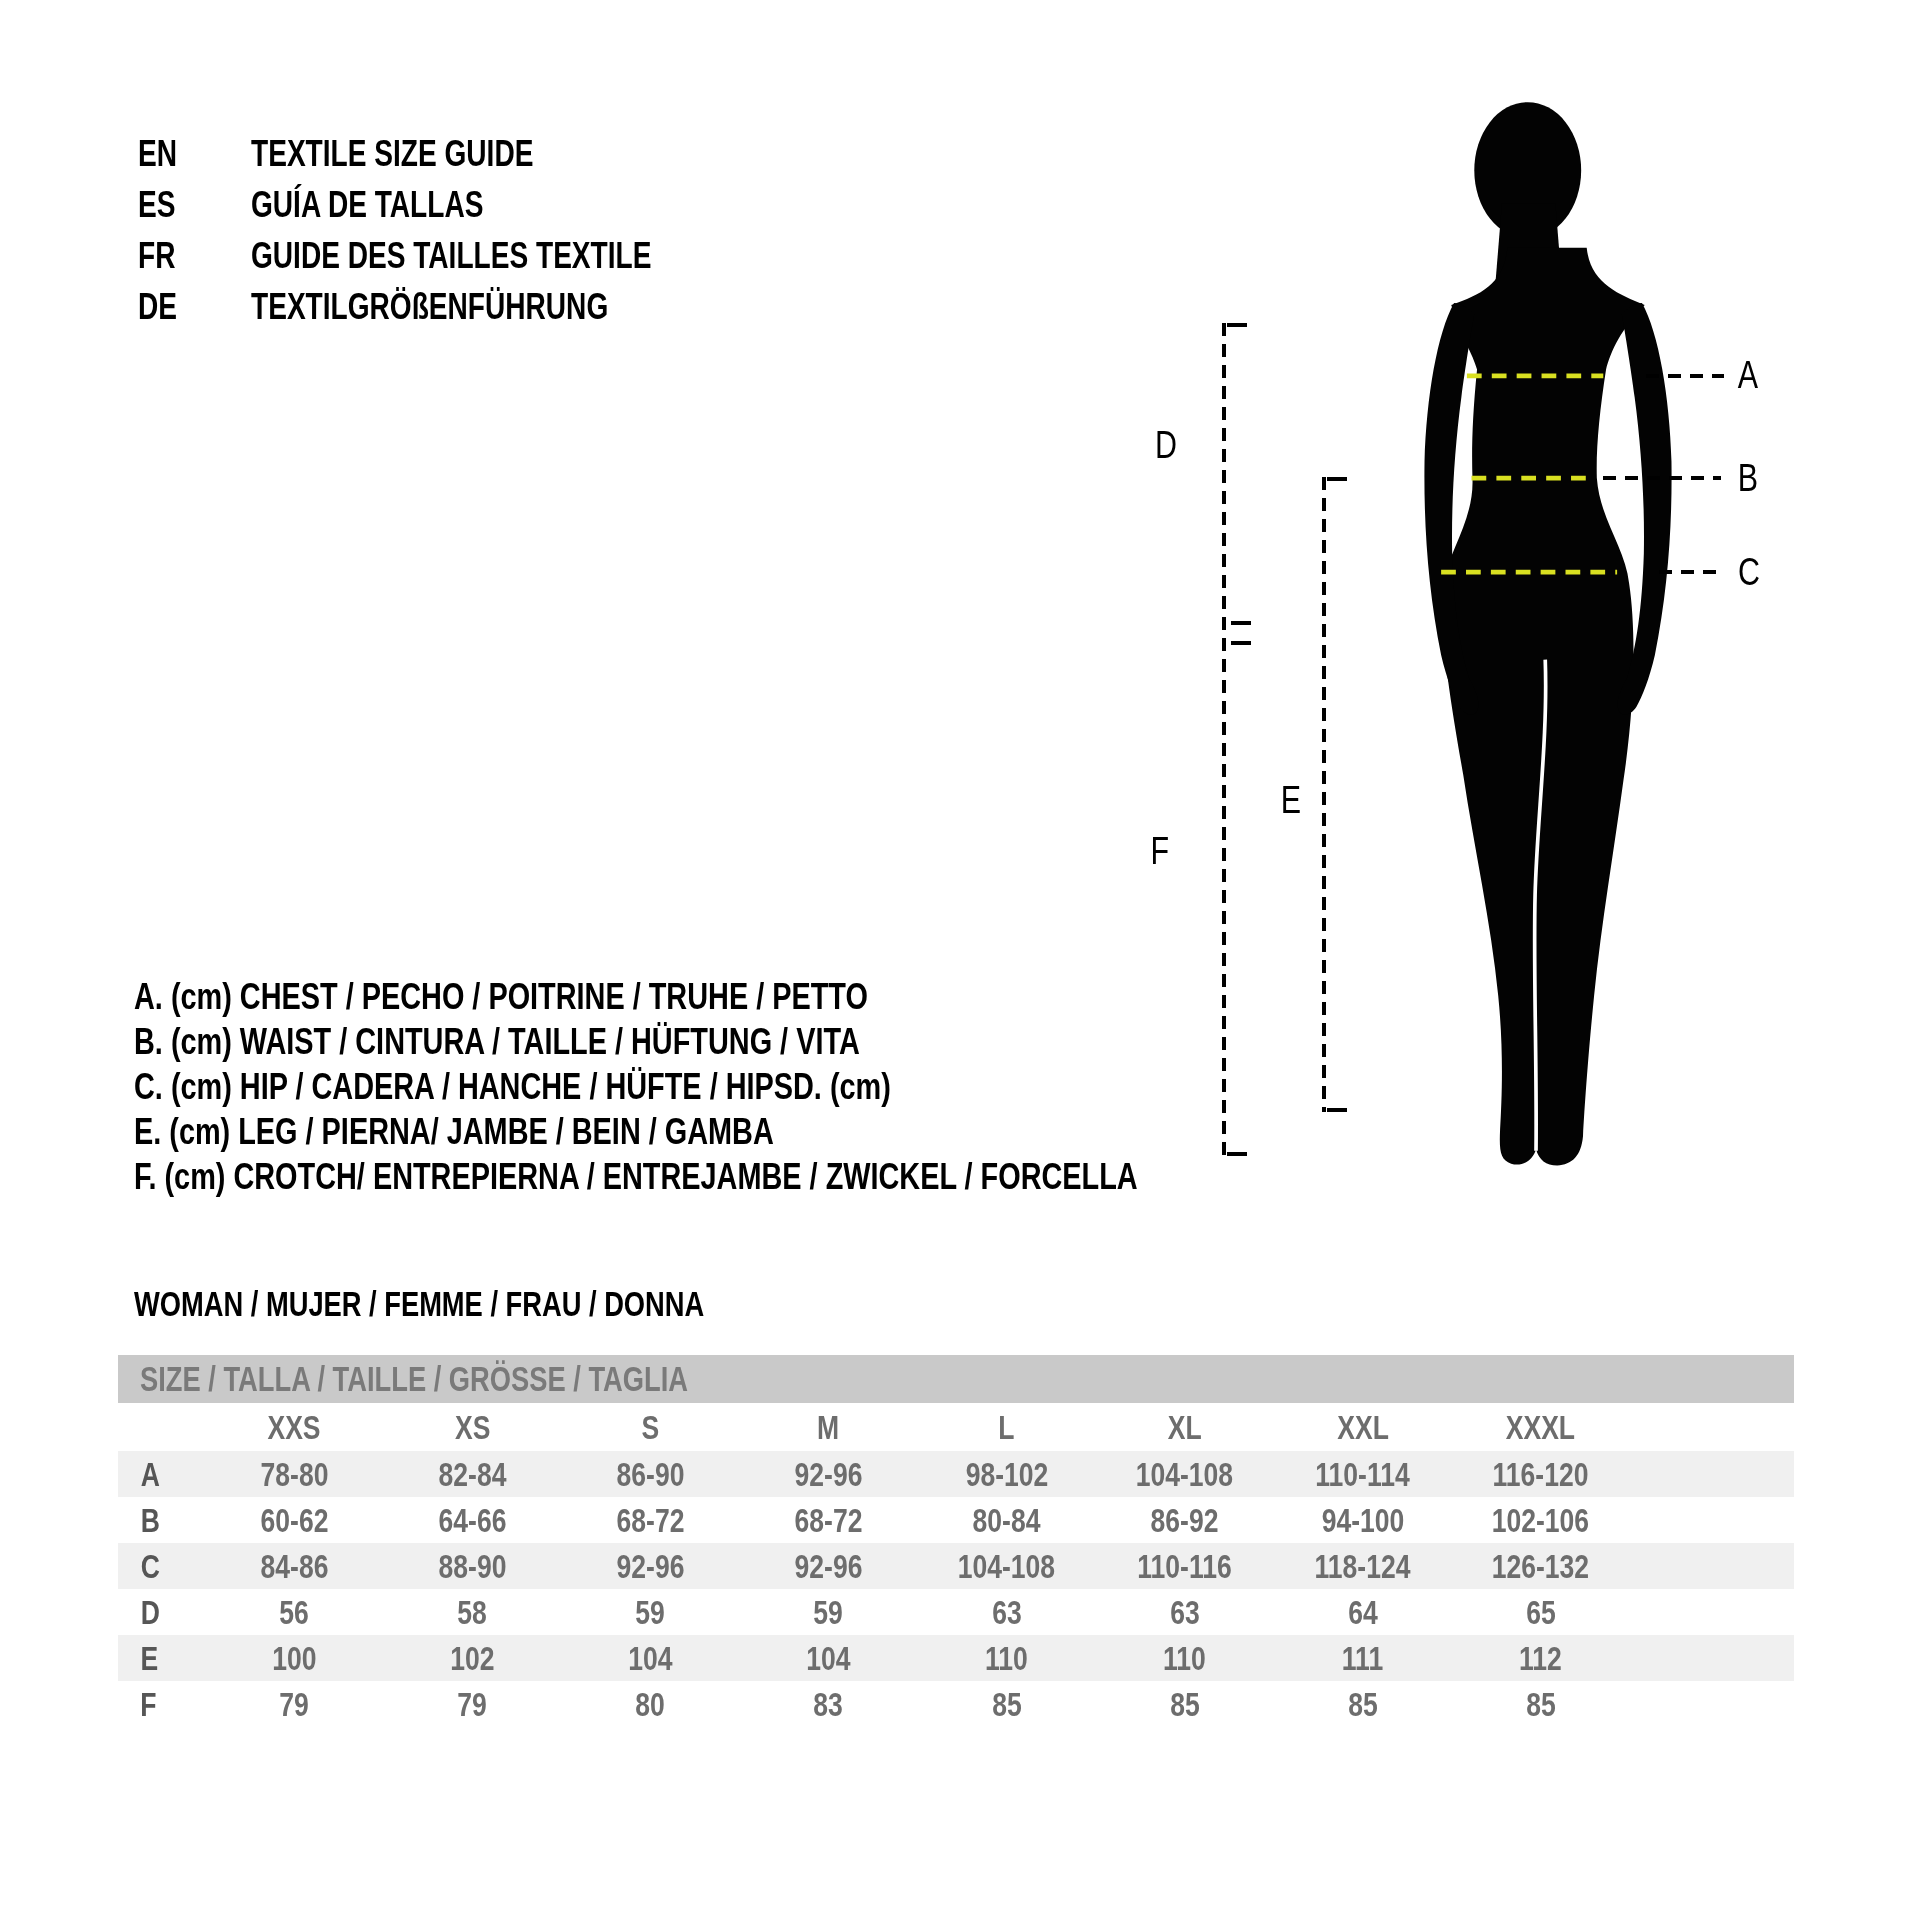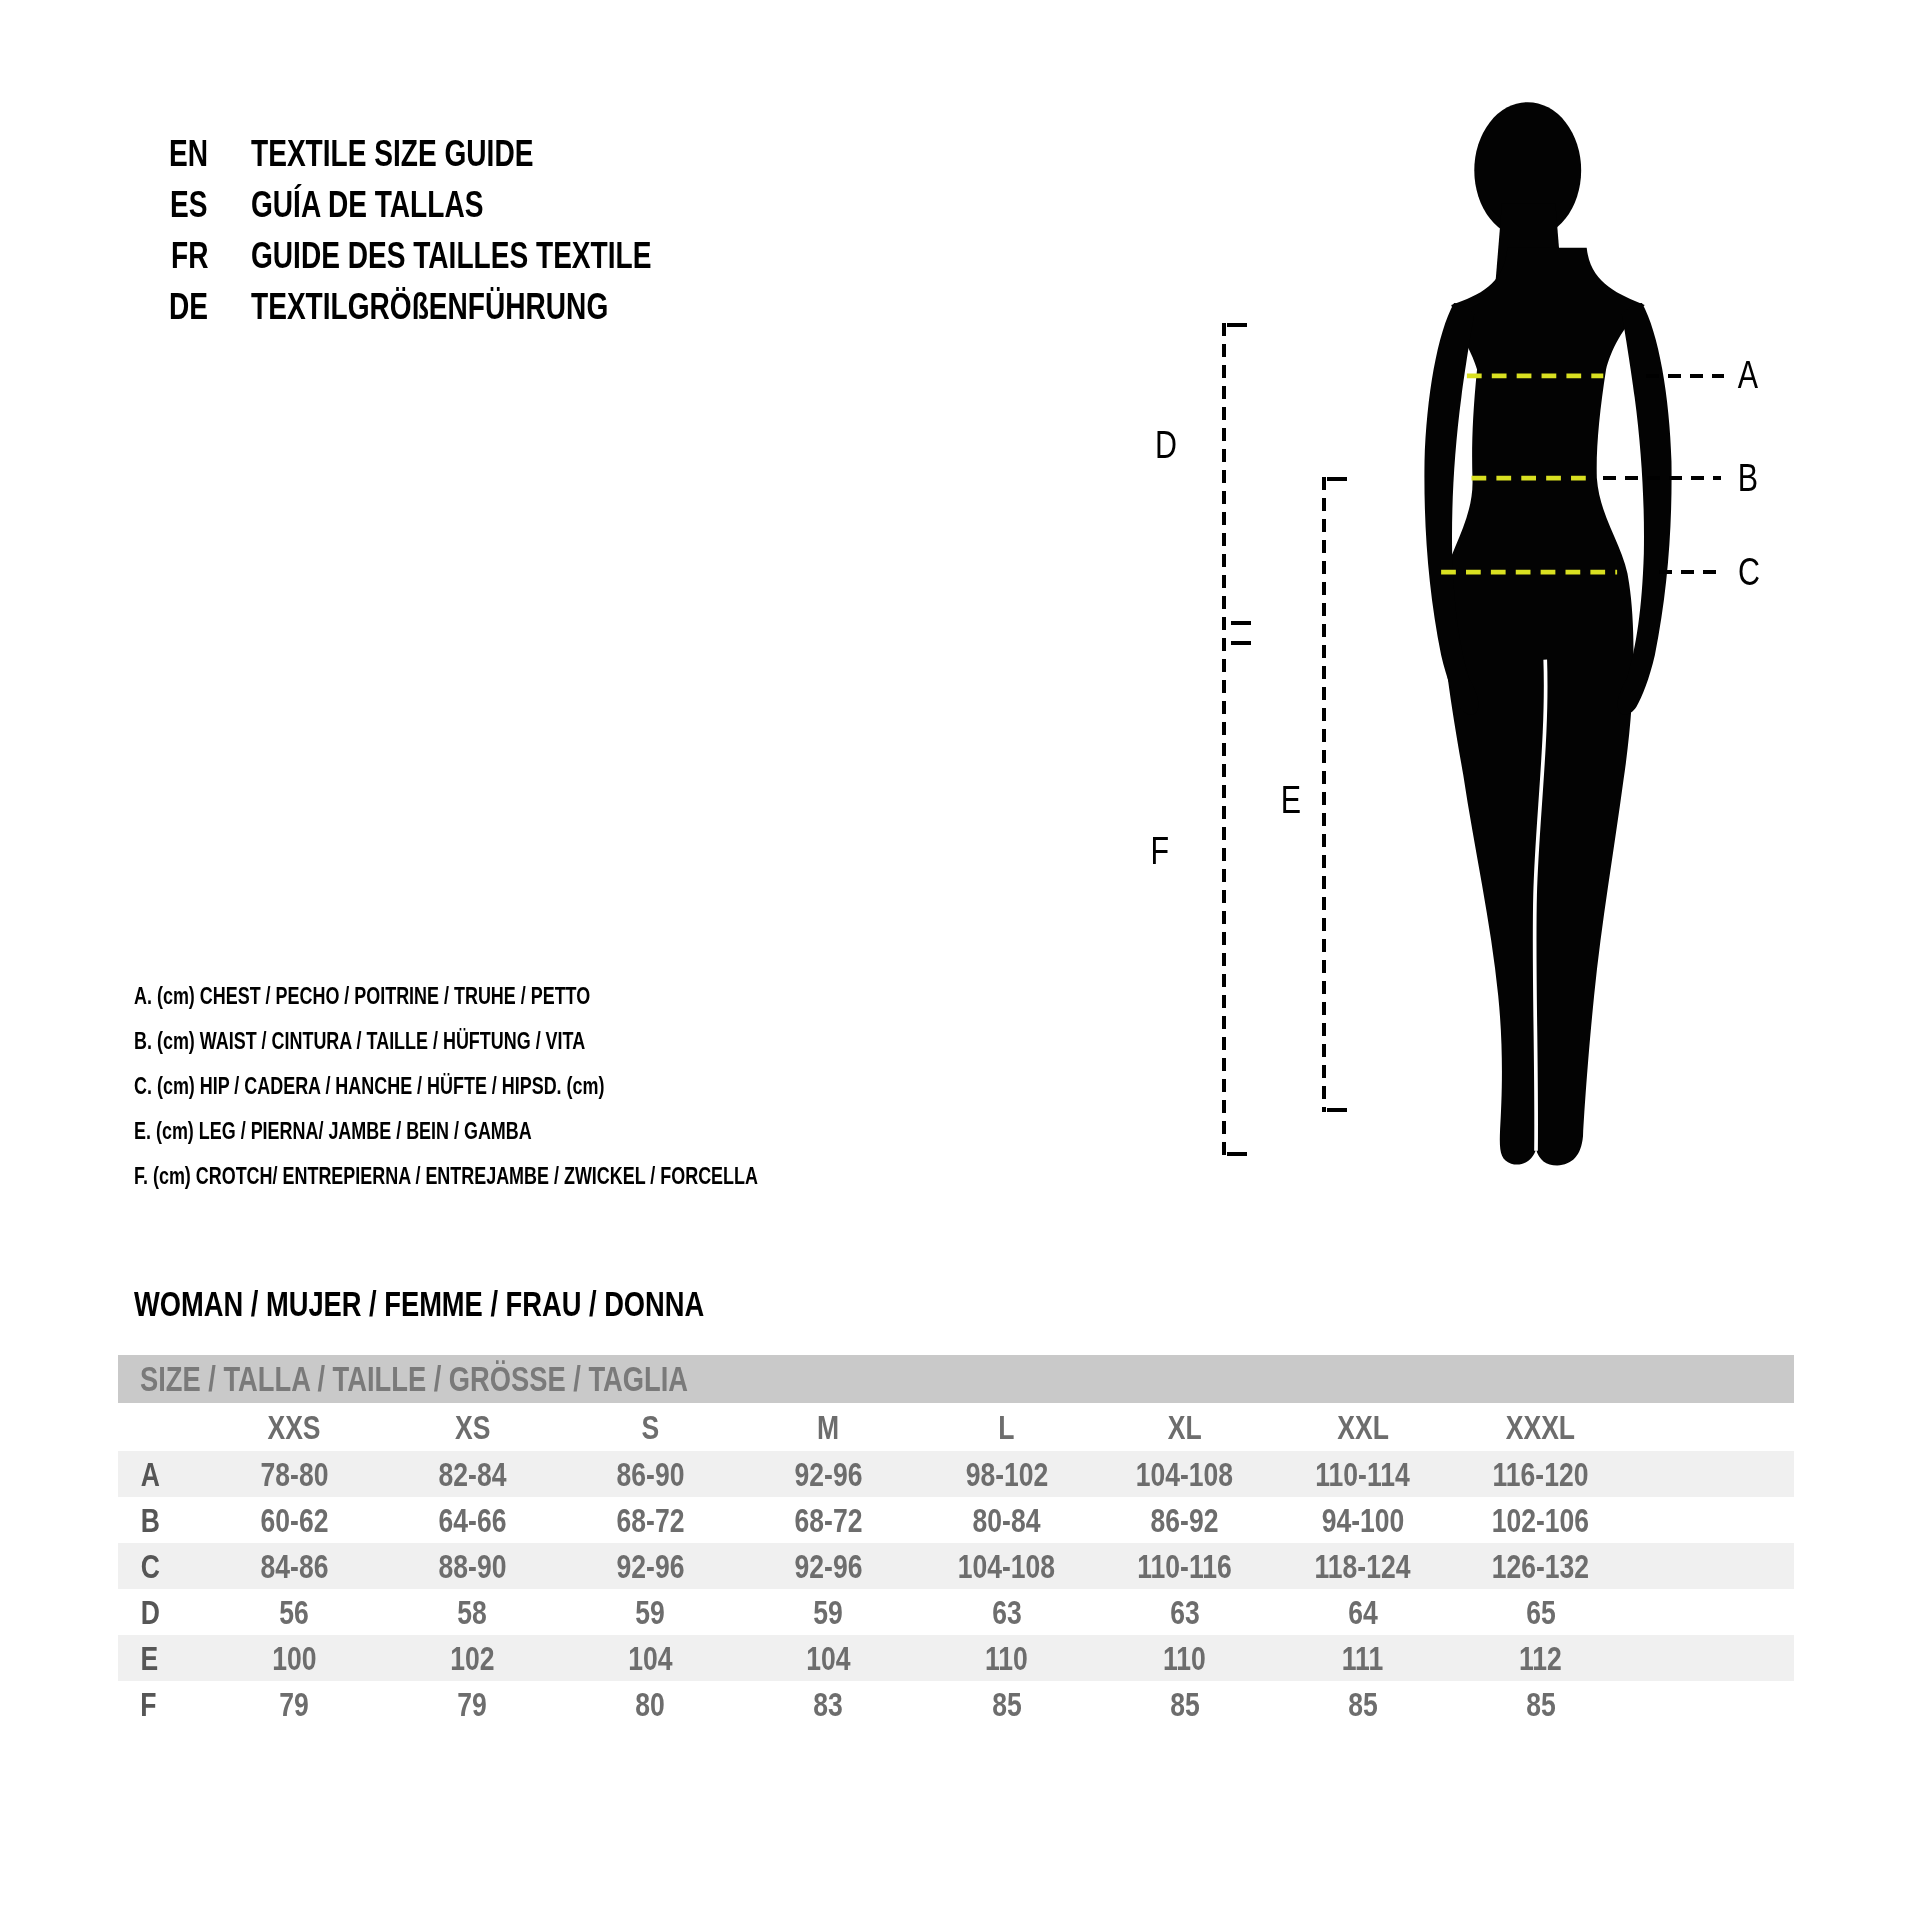--- a/index.html
+++ b/index.html
@@ -9,24 +9,24 @@
     font-stretch:condensed;
     color:#000;
   }
   
   .cl{display:inline-block;transform:scaleX(0.78);transform-origin:0 50%;white-space:nowrap;}
   .cx{display:inline-block;transform:scaleX(0.78);white-space:nowrap;}
 
   
   .lang-block{position:absolute;left:138px;top:128px;}
   .lang-row{display:flex;height:51px;align-items:center;font-size:36px;font-weight:bold;}
-  .lang-code{width:113px;flex:0 0 113px;text-align:center;}
+  .lang-code{width:113px;flex:0 0 113px;}
   
   .legend-block{position:absolute;left:134px;top:974px;}
-  .legend-line{height:45px;display:flex;align-items:center;font-size:23px;font-weight:bold;}
+  .legend-line{height:45px;display:flex;align-items:center;font-size:37px;font-weight:bold;}
   
   .gender-heading{position:absolute;left:134px;top:1281px;height:45px;display:flex;align-items:center;font-size:35px;font-weight:bold;}
 
   
   .table-wrap{position:absolute;left:118px;top:1355px;width:1676px;}
   .size-bar{height:48px;background:var(--size-bar-bg,#c9c9c9);display:flex;align-items:center;padding-left:22px;box-sizing:border-box;
             font-size:35px;font-weight:bold;color:var(--size-bar-text,#7a7a7a);}
   table.sizes{border-collapse:collapse;width:1676px;table-layout:fixed;}
   table.sizes td{height:46px;padding:0;text-align:center;vertical-align:middle;
                  font-size:34px;font-weight:bold;color:var(--table-text,#6d6d6d);}

